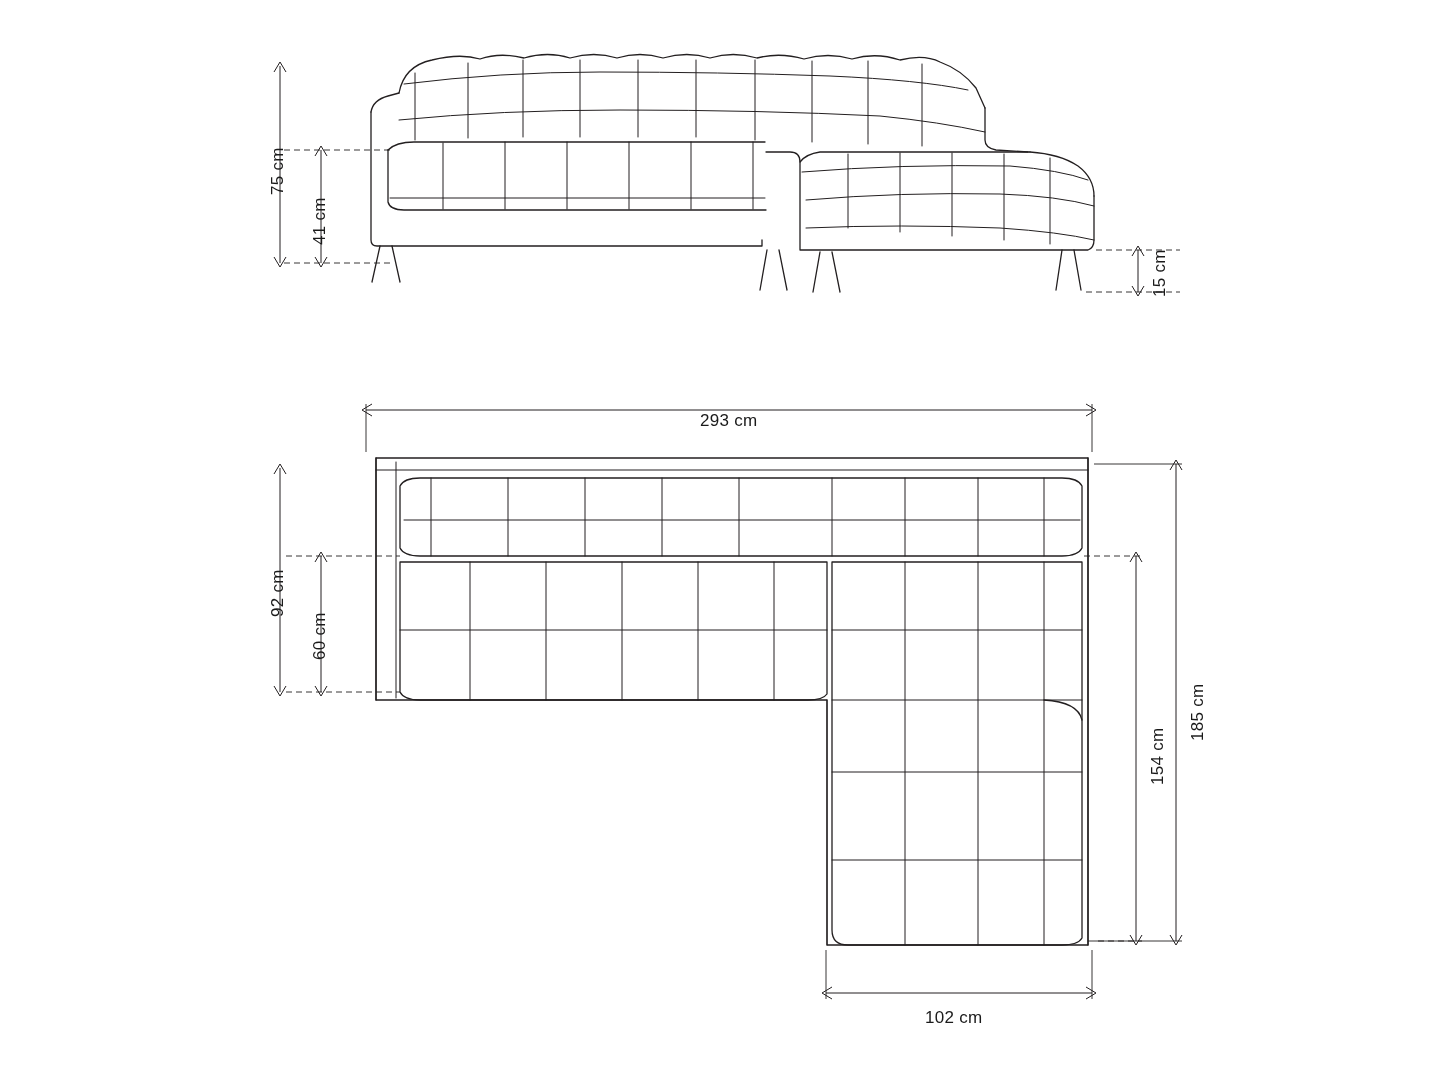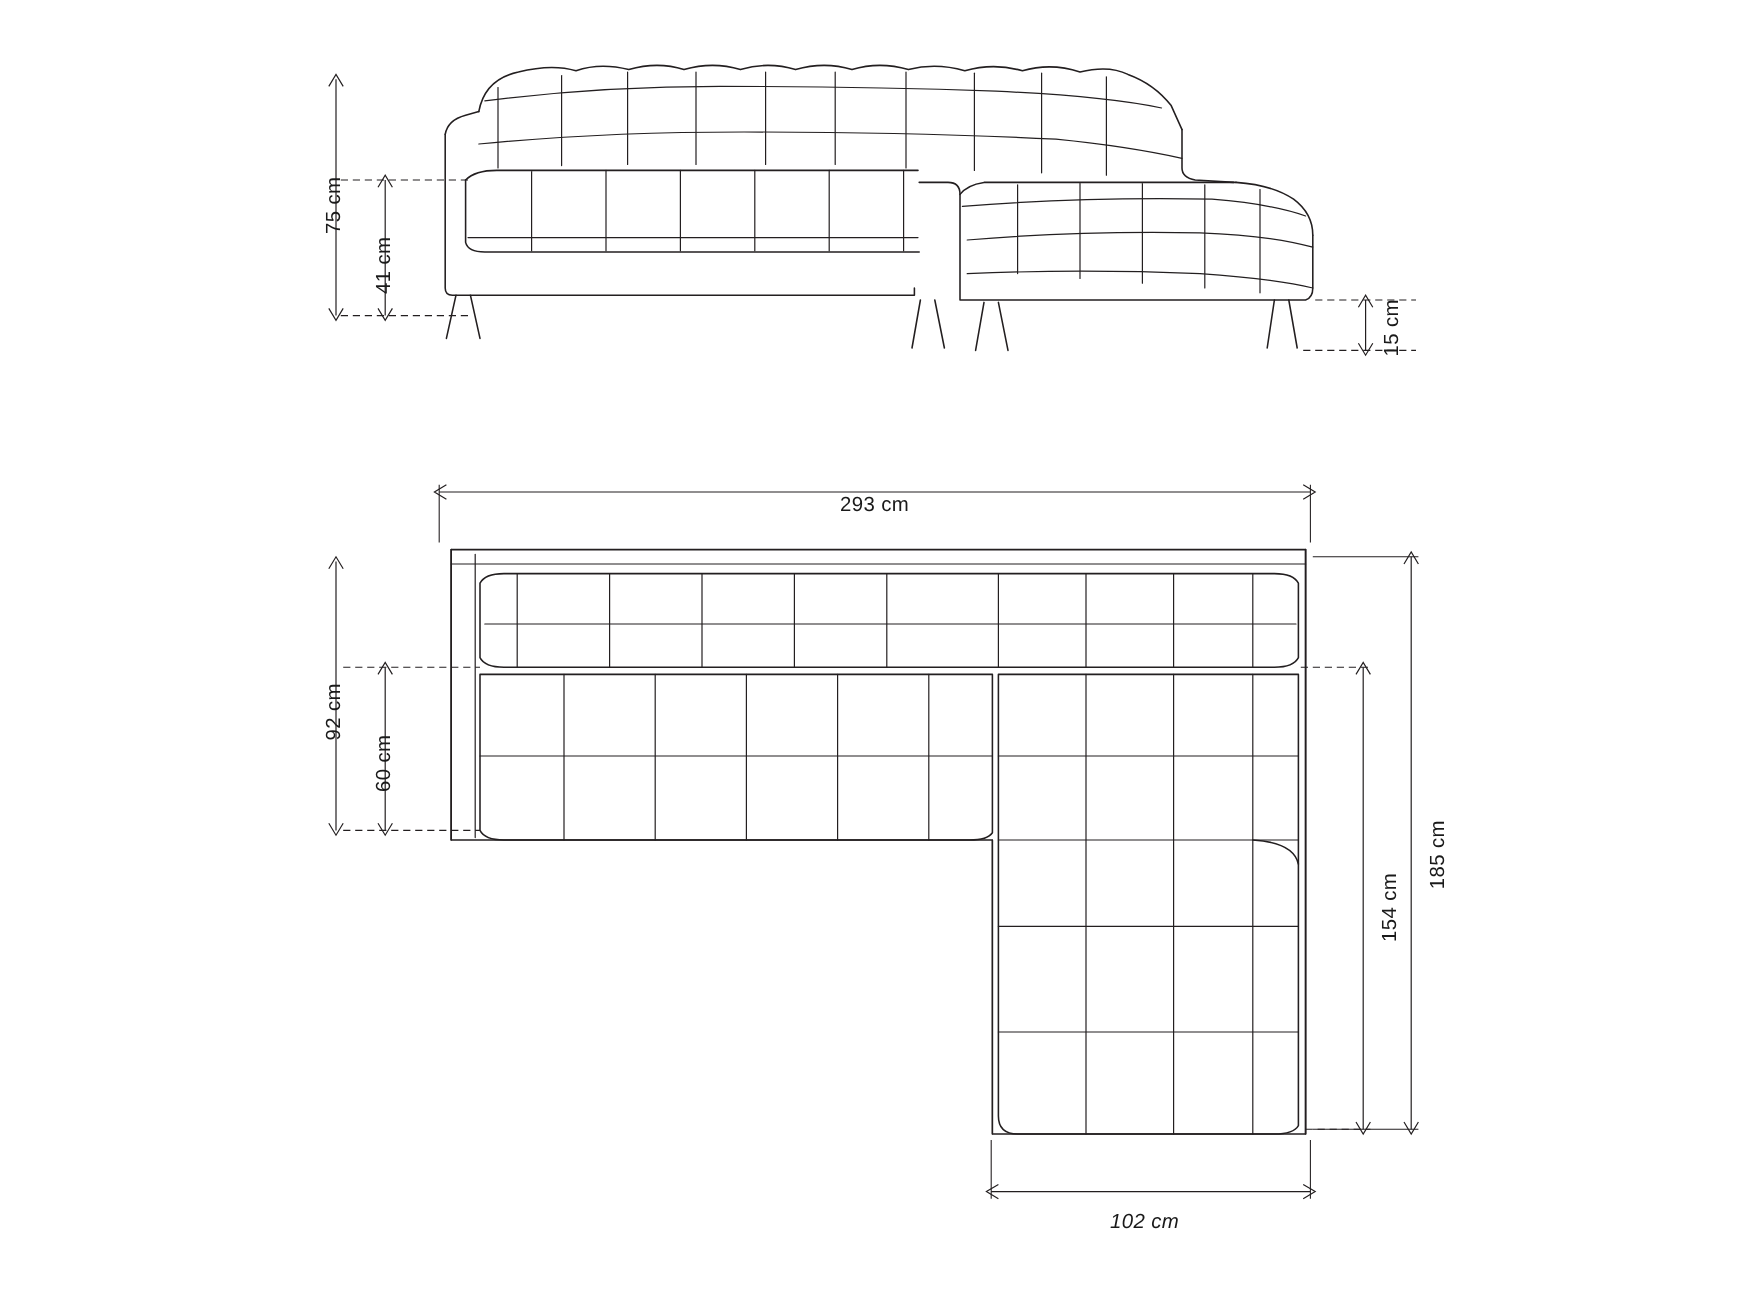--- a/index.html
+++ b/index.html
@@ -241,15 +241,15 @@
   <div class="dim-label" style="left:700px; top:383px;margin-top:28px;">293 cm</div>
 
   <div class="dim-label rot" style="left:268px; top:617px;">92 cm</div>
 
   <div class="dim-label rot" style="left:310px; top:660px;">60 cm</div>
 
   <div class="dim-label rot" style="left:1188px; top:741px;">185 cm</div>
 
   <div class="dim-label rot" style="left:1148px; top:785px;">154 cm</div>
 
-  <div class="dim-label" style="left:925px; top:1008px;font-style:italic;">102 cm</div>
+  <div class="dim-label" style="left:925px; top:1008px;">102 cm</div>
 
 </div>
 
 </body></html>

